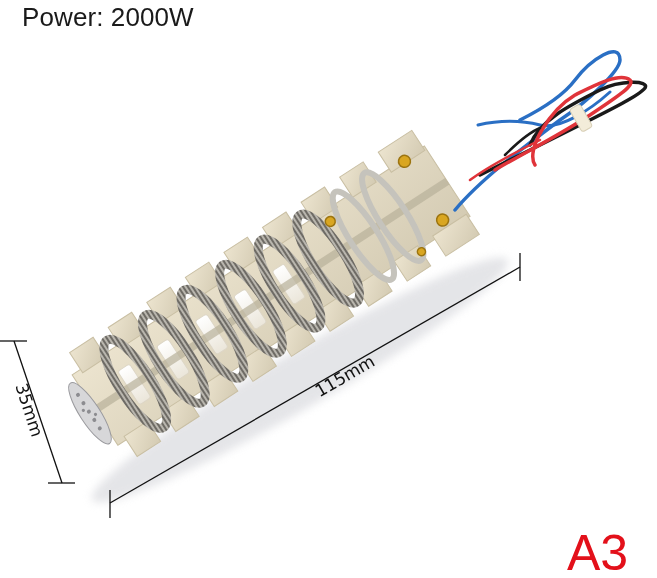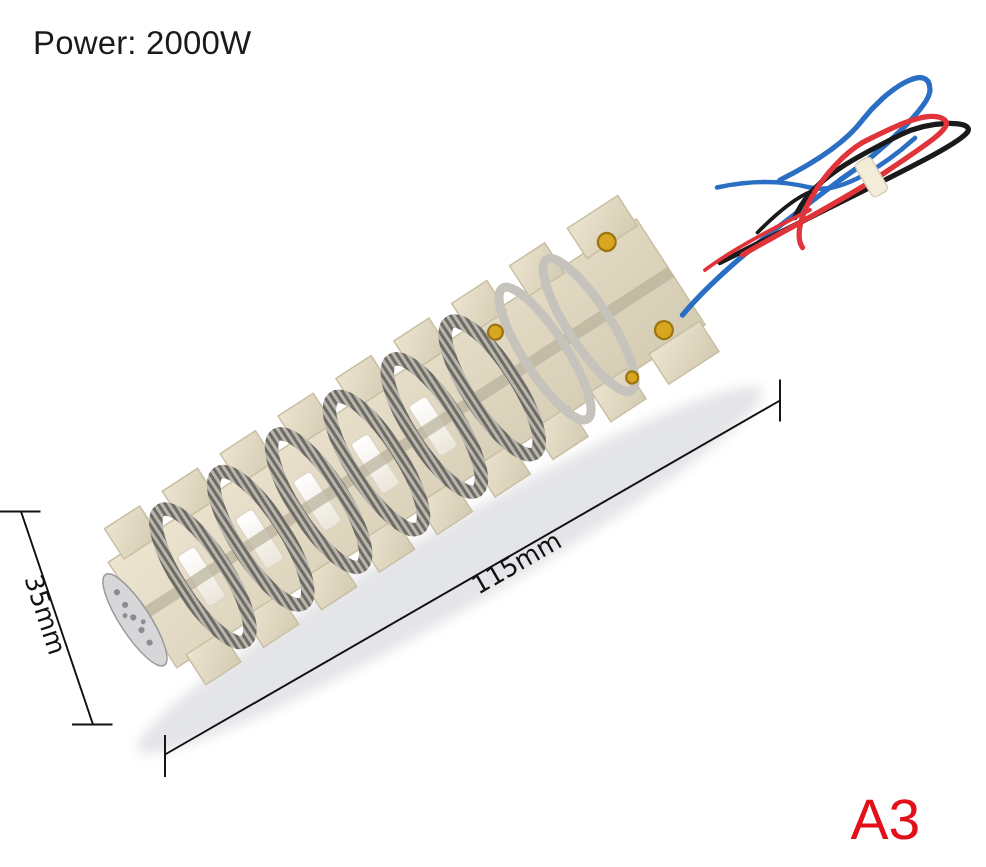--- a/index.html
+++ b/index.html
@@ -1,18 +1,18 @@
 <!DOCTYPE html>
 <html><head>
   <meta charset="utf-8">
   <style>
     html, body { margin: 0; padding: 0; background: #ffffff; }
     body { width: 657px; height: 578px; position: relative; overflow: hidden; font-family: "Liberation Sans", sans-serif; }
-    .title { position: absolute; left: 22px; top: 16px; font-size: 22px; color: #1a1a1a; letter-spacing: 0.1px; }
-    .variant { position: absolute; left: 567px; top: 528px; font-size: 38px; line-height: 1; color: #e3101a; }
+    .title { position: absolute; left: 22px; top: 2px; font-size: 26px; color: #1a1a1a; letter-spacing: 0.1px; }
+    .variant { position: absolute; left: 567px; top: 528px; font-size: 50px; line-height: 1; color: #e3101a; }
     .dim-label { position: absolute; font-family: "DejaVu Sans", sans-serif; color: #111; font-size: 17px; white-space: nowrap; transform-origin: center center; }
     .dim-width { left: 2px; top: 400px; transform: rotate(72deg); }
     .dim-length { left: 312px; top: 366px; transform: rotate(-30deg); }
     svg.scene { position: absolute; left: 0; top: 0; }
   </style>
 </head>
 <body>
 
 <div class="title">Power: 2000W</div>
 

